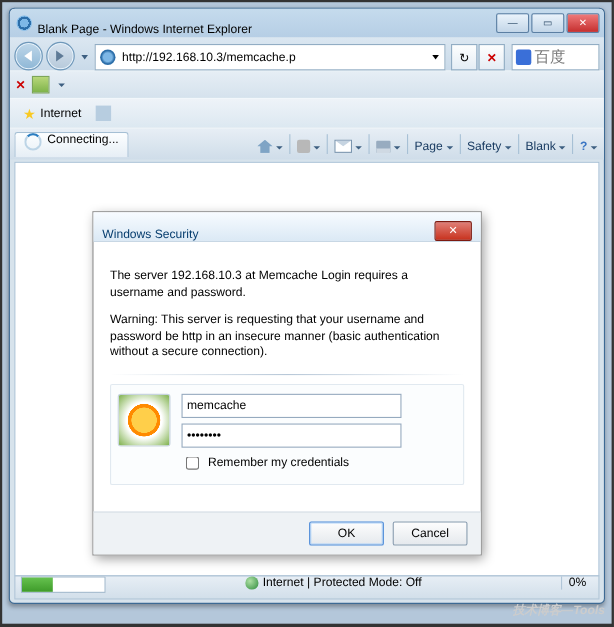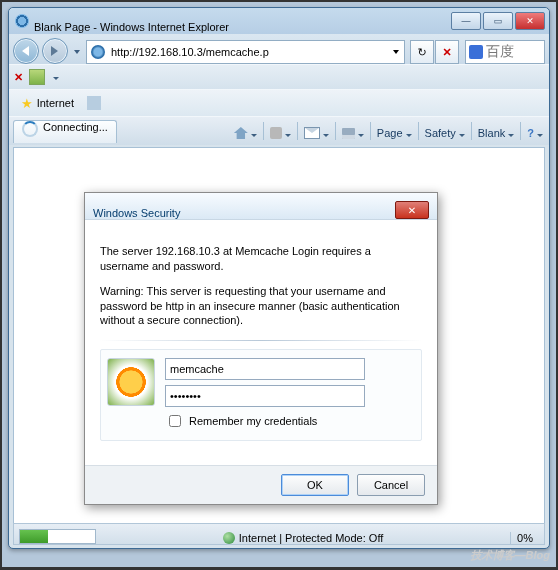--- a/index.html
+++ b/index.html
@@ -42,21 +42,21 @@
   .cmdrow{height:28px;background:linear-gradient(#e7eef5,#cfdde9);display:flex;align-items:center;padding:0 4px;border-top:1px solid #f2f7fb;}
   .tab{height:22px;border:1px solid #a5bfd4;border-bottom:none;border-radius:3px 3px 0 0;background:linear-gradient(#fcfeff,#e6eef5);display:flex;align-items:flex-start;padding:0 8px;gap:5px;font-size:11px;max-width:140px;}
   .throb{width:12px;height:12px;border:2px solid #bcd4e6;border-top-color:#2b7dc0;border-radius:50%;}
   .cmds{flex:1;display:flex;align-items:flex-end;justify-content:flex-end;gap:2px;color:#1a3c62;font-size:11px;}
   .cmd{display:flex;align-items:center;gap:2px;padding:1px 2px;}
   .cmd .dd2::after,.cmdico+.dd2::after{content:"";display:inline-block;border-left:3px solid transparent;border-right:3px solid transparent;border-top:3px solid #3d5f81;margin-left:1px;}
   .cmdico{width:14px;height:14px;}
   .sep{width:1px;height:18px;background:#a7c0d5;margin:0 2px;}
   .client{position:absolute;left:4px;top:139px;right:4px;bottom:24px;background:#fff;border:1px solid #a7c0d5;}
   
-  .status{position:absolute;left:4px;right:4px;bottom:3px;height:20px;background:linear-gradient(#e7eef5,#d2dfea);border:1px solid #b1c6d8;display:flex;align-items:flex-end;font-size:11px;}
+  .status{position:absolute;left:4px;right:4px;bottom:3px;height:20px;background:linear-gradient(#e7eef5,#d2dfea);border:1px solid #b1c6d8;display:flex;align-items:flex-start;font-size:11px;}
   .progbox{width:75px;height:13px;border:1px solid #a1b8cc;margin-left:5px;background:#fff;position:relative;}
   .progbox .bar{position:absolute;left:0;top:0;bottom:0;width:28px;background:linear-gradient(#66c24f,#3e9b2a);}
   .statmid{flex:1;display:flex;align-items:center;justify-content:center;gap:4px;}
   .globe{width:12px;height:12px;border-radius:50%;background:radial-gradient(circle at 35% 35%,#aee0a4,#2d8a3c);}
   .zoom{padding:0 6px;border-left:1px solid #b1c6d8;display:flex;align-items:center;gap:5px;}
   
   .dialog{position:absolute;left:82px;top:190px;width:352px;background:#fff;border:1px solid #8a8a8a;box-shadow:2px 3px 10px rgba(0,0,0,.4);}
   .dtitle{height:26px;background:linear-gradient(#f7fbff,#dbe9f5);display:flex;align-items:flex-end;padding:0 8px;color:#063d6e;font-size:11px;border-bottom:1px solid #c8d7e4;}
   .dtitle .cls{margin-left:auto;width:32px;height:16px;background:linear-gradient(#e07f77,#c8321e);border:1px solid #7d1a10;border-radius:2px;color:#fff;display:flex;align-items:center;justify-content:center;font-family:Arial;font-size:10px;}
   .dbody{padding:24px 15px;font-size:11px;color:#000;line-height:1.35;}
@@ -225,15 +225,15 @@
       <div class="btn primary">
           <span>OK</span>
         </div>
       <div class="btn">
           <span>Cancel</span>
         </div>
     </div>
   </div>
 
   <div class="wm">
-    <div class="sm">技术博客—Blog</div>
+    <div class="sm">技术博客—Tools</div>
   </div>
 </div>
 
 </body></html>

